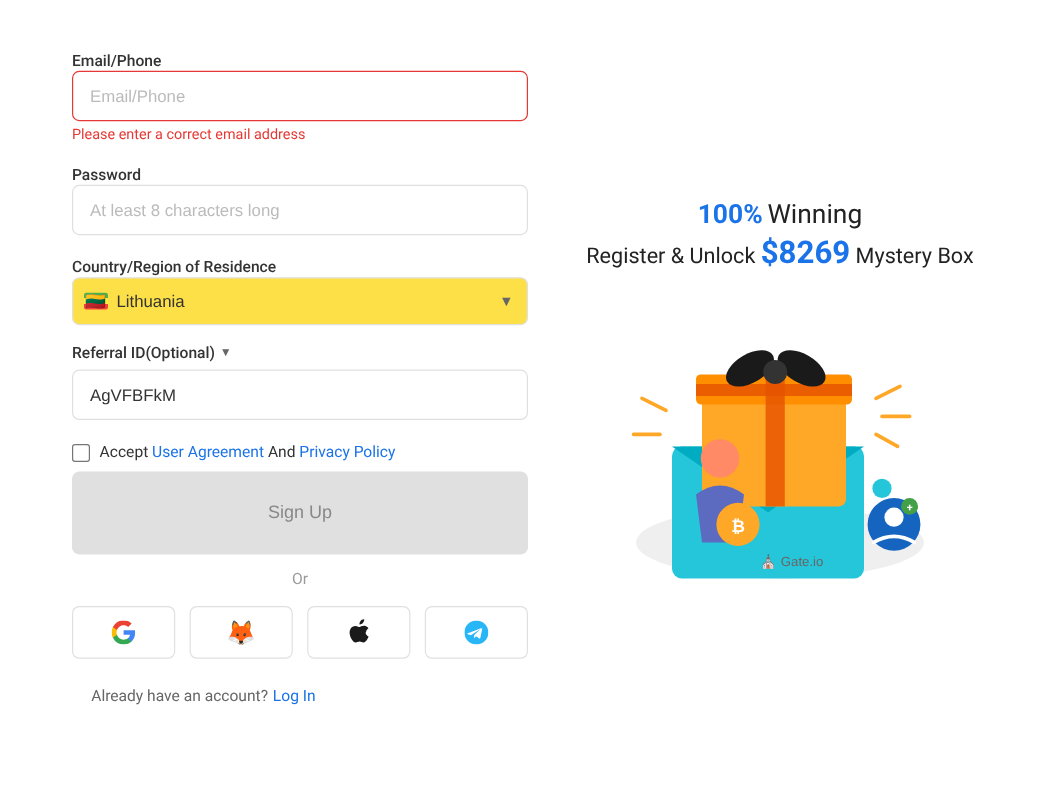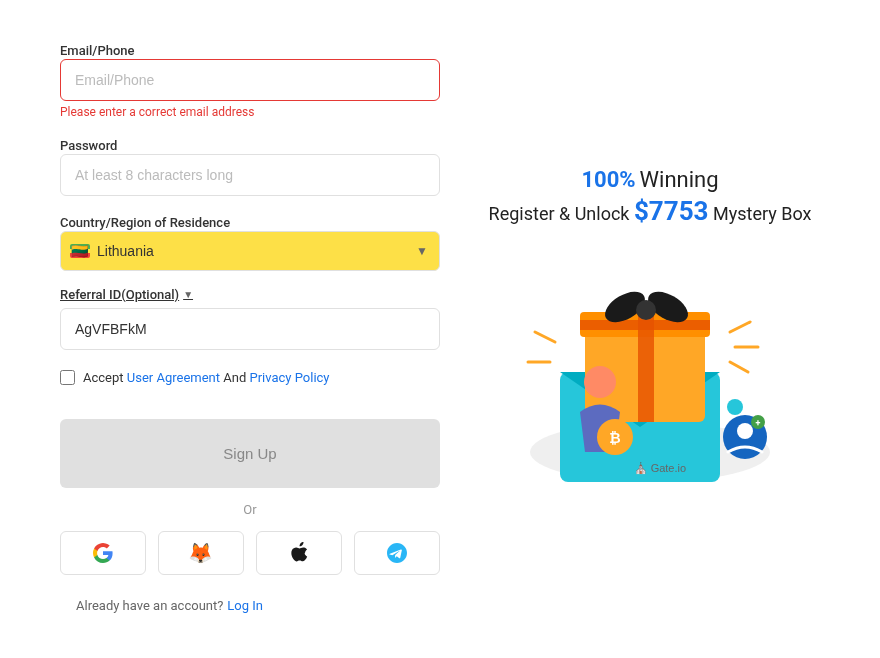--- a/index.html
+++ b/index.html
@@ -107,31 +107,30 @@
     }
     .referral-label {
       font-size: 13px;
       color: #333;
       font-weight: 500;
       margin-bottom: 6px;
       display: flex;
       align-items: center;
       gap: 4px;
       cursor: pointer;
-      text-decoration: underline;
     }
     .referral-arrow {
       font-size: 10px;
       color: #666;
     }
     .checkbox-row {
       display: flex;
       align-items: center;
       gap: 8px;
-      margin-bottom: 34px;
+      margin-bottom: 8px;
       margin-top: 4px;
     }
     .checkbox-row input[type="checkbox"] {
       width: 15px;
       height: 15px;
       cursor: pointer;
       accent-color: #1a73e8;
     }
     .checkbox-text {
       font-size: 13px;
@@ -308,21 +307,21 @@
   </div>
 
   <div class="right-panel">
     <div class="promo-text">
       <div>
         <span class="promo-100">100%</span>
         <span class="promo-winning"> Winning</span>
       </div>
       <div class="promo-subtitle">
         <span>Register &amp; Unlock </span>
-        <span class="promo-amount">$7753</span>
+        <span class="promo-amount">$8269</span>
         <span> Mystery Box</span>
       </div>
     </div>
 
     <div class="gift-illustration">
       <svg width="300" height="260" viewBox="0 0 300 260" xmlns="http://www.w3.org/2000/svg">
 
         <ellipse cx="150" cy="200" rx="120" ry="30" fill="#e0e0e0" opacity="0.5"></ellipse>
 
         <rect x="60" y="120" width="160" height="110" rx="8" fill="#26c6da"></rect>

